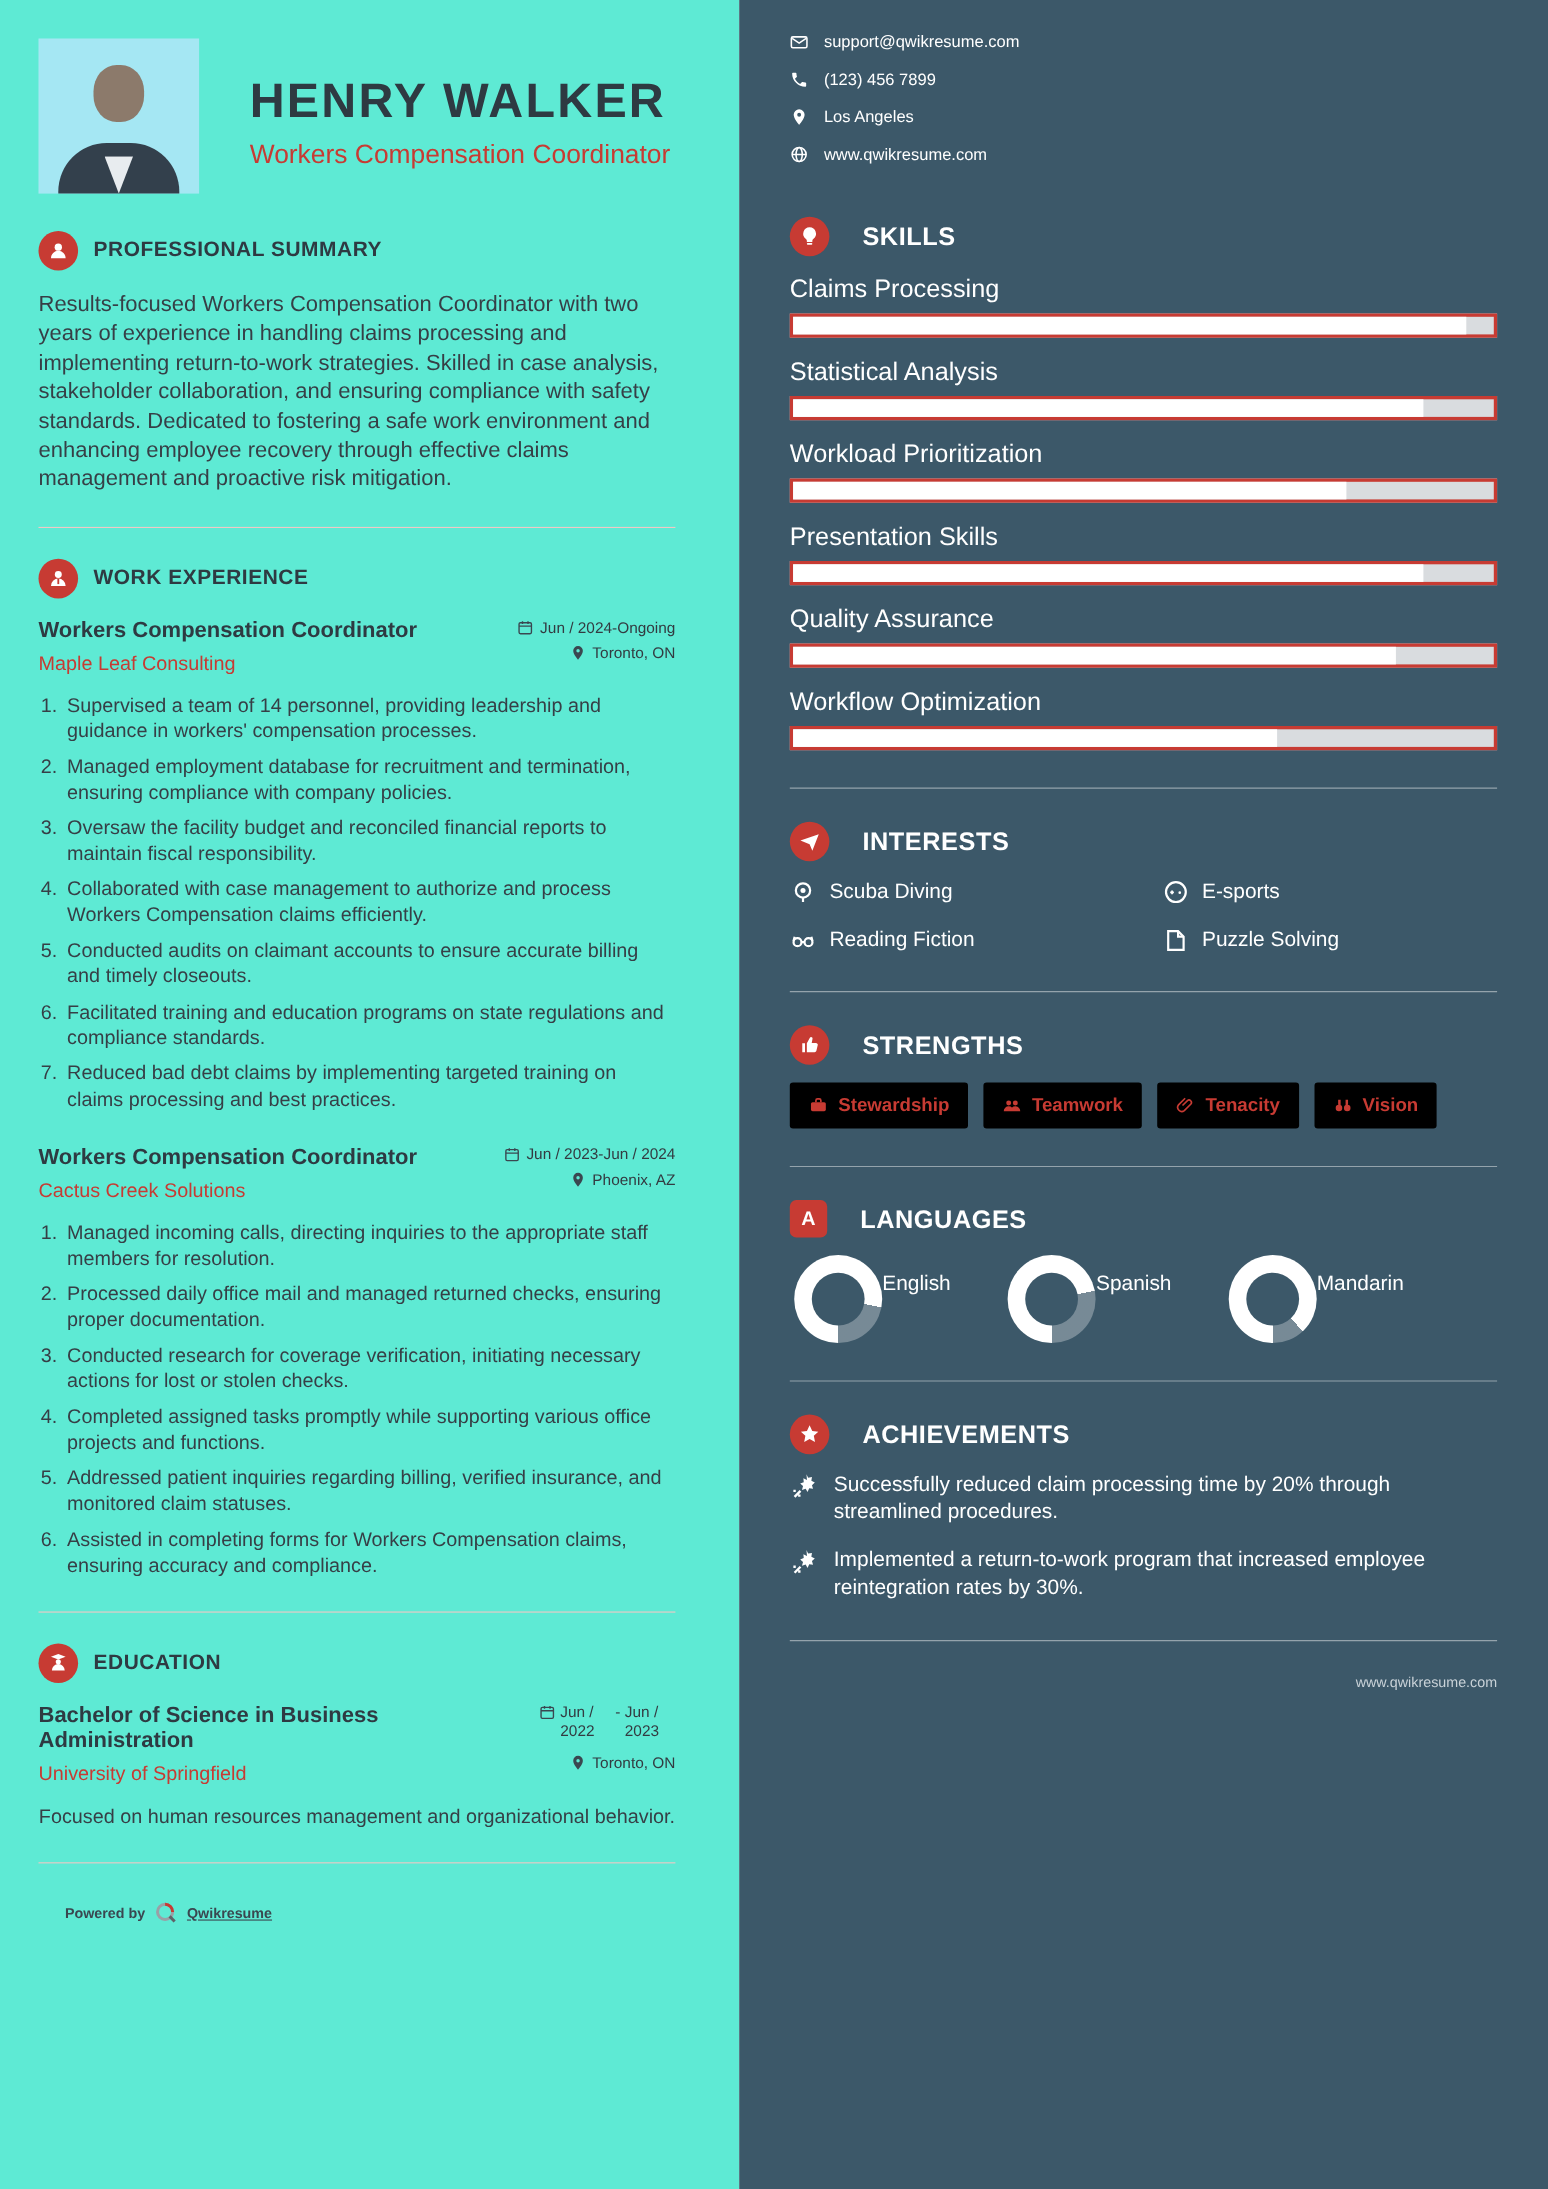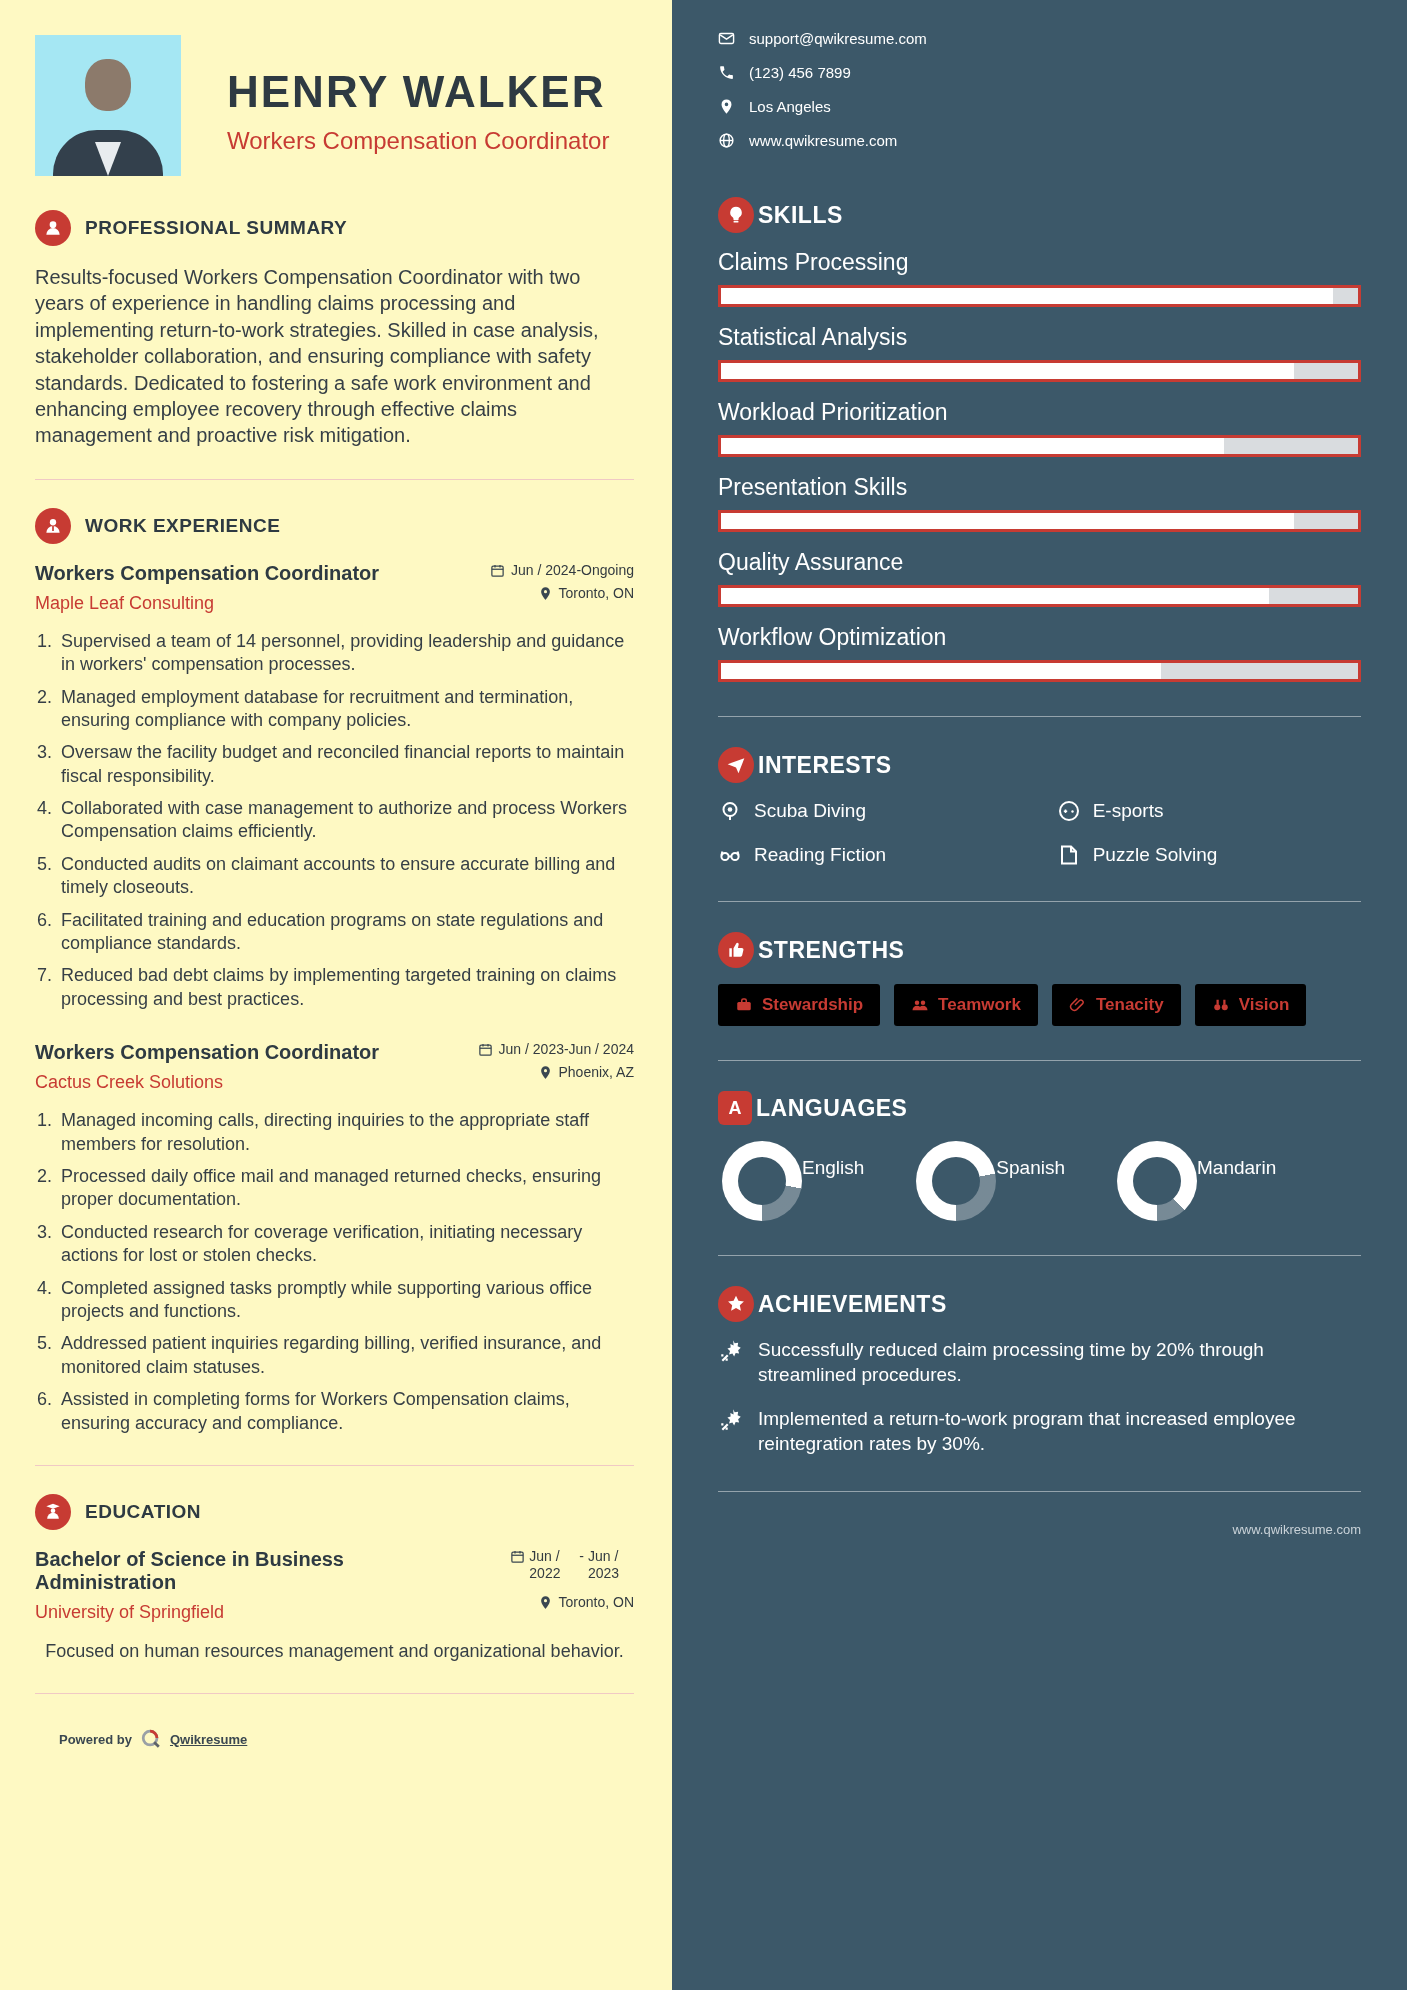--- a/index.html
+++ b/index.html
@@ -7,21 +7,21 @@
     --panel:#3c5869;
     --dark:#2e3a42;
     --body:#363f46;
     --bar-rest:#d9dcdf;
     --panel-line:rgba(255,255,255,.45);
   }
   *{box-sizing:border-box;margin:0;padding:0;}
   body{font-family:"Liberation Sans","DejaVu Sans",sans-serif;background:#fff;}
   .page{width:1407px;height:1990px;display:flex;overflow:hidden;}
   
-  .left-col{flex:0 0 672px;background:#fef9c3;padding:35px 38px 0 35px;color:var(--body);}
+  .left-col{flex:0 0 672px;background:#5eead4;padding:35px 58px 0 35px;color:var(--body);}
   .header{display:flex;align-items:flex-start;margin-bottom:34px;}
   .photo{width:146px;height:141px;background:#a5e7f3;position:relative;overflow:hidden;flex:0 0 auto;}
   .photo .head{position:absolute;left:50%;top:24px;transform:translateX(-50%);width:46px;height:52px;border-radius:46%;background:#8c7a6b;}
   .photo .body{position:absolute;left:50%;bottom:-16px;transform:translateX(-50%);width:110px;height:62px;border-radius:44px 44px 0 0;background:#33404c;}
   .photo .shirt{position:absolute;left:50%;bottom:0;transform:translateX(-50%);width:26px;height:34px;background:#e8ecef;clip-path:polygon(50% 100%,0 0,100% 0);}
   .header-text{margin-left:46px;padding-top:32px;}
   h1.name{font-size:44px;letter-spacing:2px;color:var(--dark);font-weight:800;}
   .job-title-top{font-size:24px;color:var(--red);margin-top:10px;font-weight:500;}
   .sec-head{display:flex;align-items:center;gap:14px;margin-bottom:18px;}
   .circ-icon{width:36px;height:36px;border-radius:50%;background:var(--red);display:flex;align-items:center;justify-content:center;flex:0 0 auto;}
@@ -43,21 +43,21 @@
   .left-footer{display:flex;align-items:center;gap:8px;margin:34px 0 0 24px;}
   .powered{font-size:13px;font-weight:700;color:#3a4750;}
   .logo-q{width:22px;height:22px;}
   .brand{font-size:13px;font-weight:700;color:#3a4750;text-decoration:underline;}
   
   .right-col{flex:1;background:var(--panel);color:#fff;padding:30px 46px 0 46px;}
   .contact-row{display:flex;align-items:center;gap:14px;margin-bottom:17px;}
   .c-icon{width:17px;height:17px;flex:0 0 auto;display:flex;}
   .c-icon svg{width:17px;height:17px;}
   .contact-text{font-size:15px;}
-  .panel-sec-head{display:flex;align-items:center;gap:4px;margin-bottom:16px;}
+  .panel-sec-head{display:flex;align-items:center;gap:30px;margin-bottom:16px;}
   .panel-sec-head .circ-icon{background:#fff;}
   .panel-sec-head .circ-icon.redfill{background:var(--red);}
   h2.panel-title{font-size:23px;color:#fff;letter-spacing:.5px;font-weight:700;}
   .skills-block{margin-top:48px;}
   .skill{margin-bottom:17px;}
   .skill-label{font-size:23px;margin-bottom:9px;}
   .skill-bar{height:22px;border:3px solid var(--red);background:var(--bar-rest);}
   .skill-fill{height:100%;background:#fff;}
   hr.panel-div{border:none;border-top:1px solid var(--panel-line);margin:34px 0 30px 0;}
   .interests-grid{display:grid;grid-template-columns:1.08fr 1fr;row-gap:20px;column-gap:10px;}

